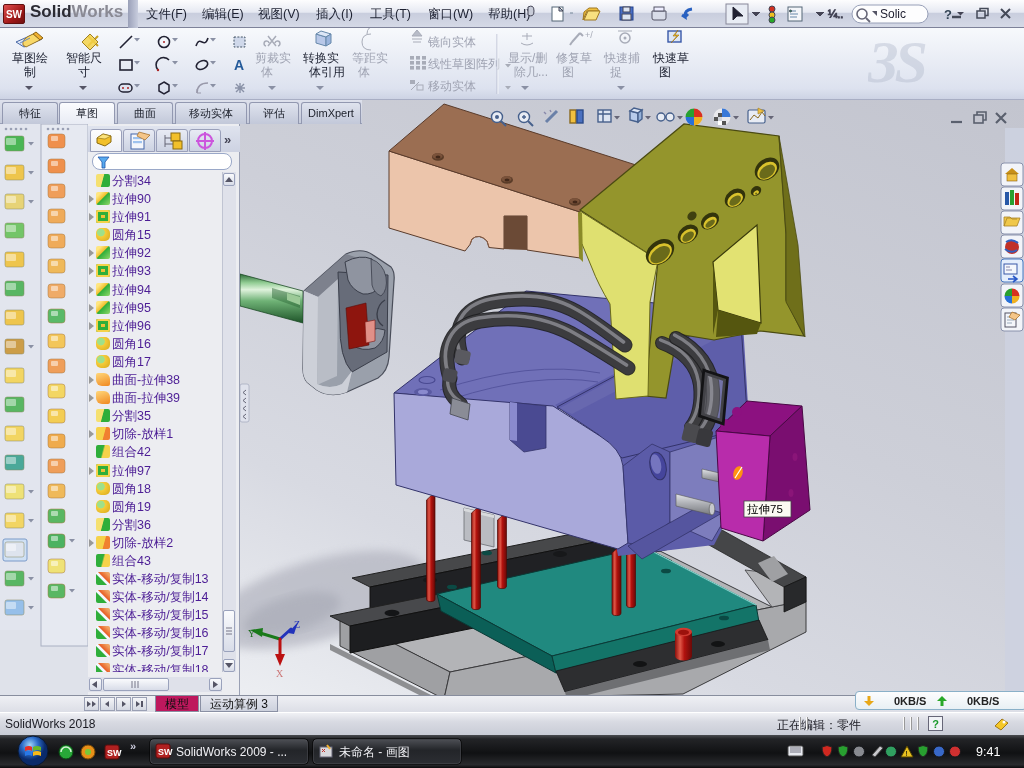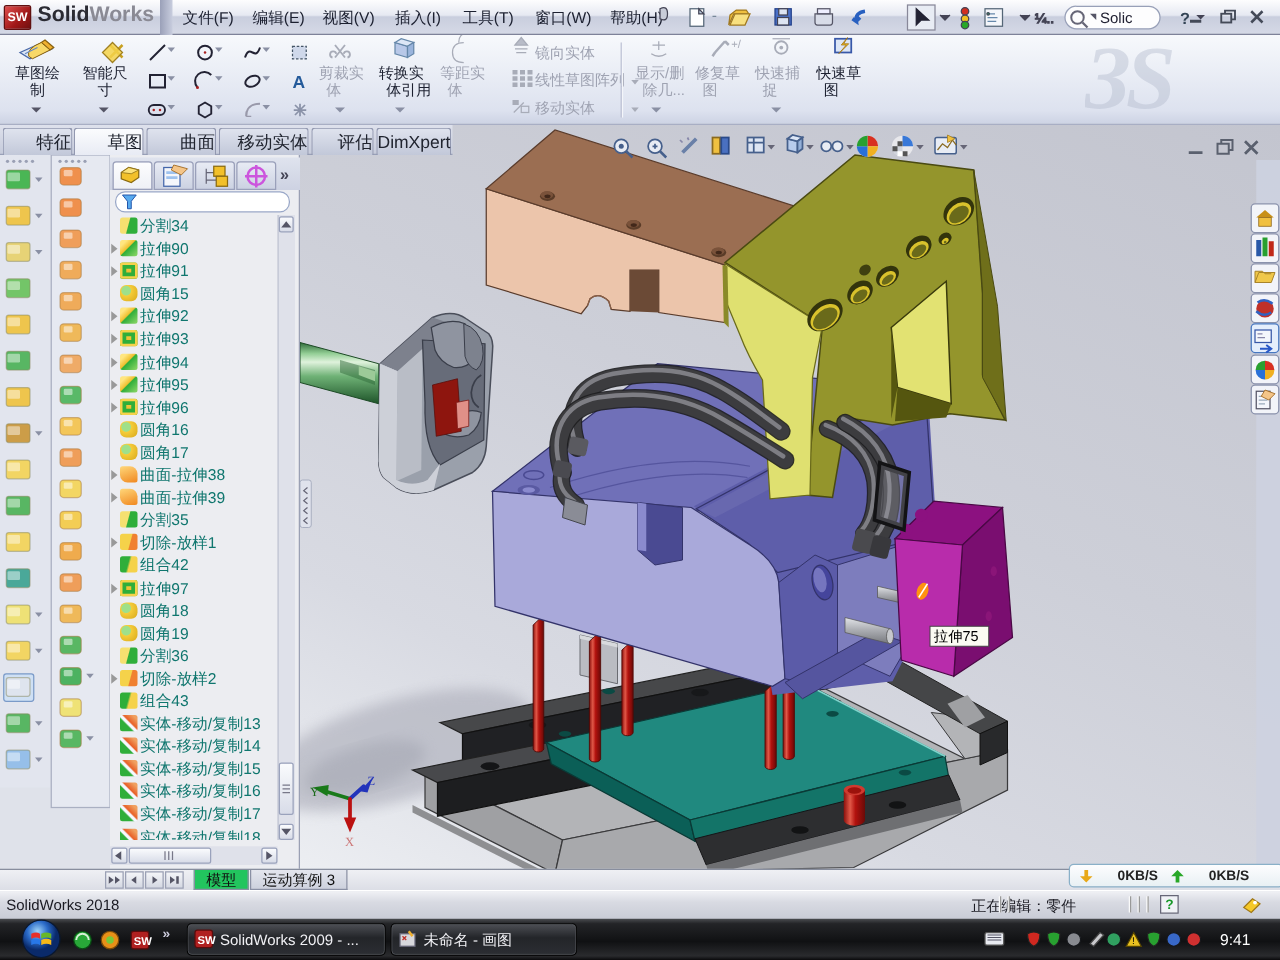--- a/index.html
+++ b/index.html
@@ -8,44 +8,44 @@
 #titlebar{left:0;top:0;width:1024px;height:28px;background:linear-gradient(#fdfdfe 0%,#e6e9f2 45%,#c9cede 50%,#d5d9e6 100%);border-bottom:1px solid #7e8299}
 #logo{left:3px;top:4px;width:22px;height:20px;background:linear-gradient(135deg,#e05050,#a01818 60%,#701010);border:1px solid #601010;border-radius:2px;color:#fff;font-weight:bold;font-size:10px;text-align:center;line-height:19px}
 #logotxt{left:30px;top:2px;font-size:17px;font-weight:bold;color:#2b2b33;letter-spacing:0px}
 #logotxt span{color:#8a8a94}
 #menusep{left:128px;top:0;width:10px;height:28px;background:linear-gradient(90deg,#9aa0b8,#c8cdde)}
 .menu{top:6px;font-size:12.5px;color:#1c2030}
 
 #cmdbar{left:0;top:28px;width:1024px;height:72px;background:linear-gradient(#f7f9fc,#dde2ef 85%,#cdd3e4);border-bottom:1px solid #a8aec4}
 
 #cmtabs{left:0;top:100px;width:362px;height:24px;background:linear-gradient(#dee1ec,#c6cbdb);border-bottom:1px solid #98a0b8}
-.tab{position:absolute;top:102px;height:22px;line-height:21px;text-align:right;font-size:14px;color:#20242f;background:linear-gradient(#dfe3ee,#c2c8d9);border:1px solid #9298b0;border-bottom:none;border-radius:3px 3px 0 0}
+.tab{position:absolute;top:102px;height:22px;line-height:21px;text-align:center;font-size:11px;color:#20242f;background:linear-gradient(#dfe3ee,#c2c8d9);border:1px solid #9298b0;border-bottom:none;border-radius:3px 3px 0 0}
 .tab.act{background:linear-gradient(#fbfcfe,#e8ebf4);height:22px;z-index:3}
 
 #viewport{left:240px;top:100px;width:784px;height:595px;background:linear-gradient(205deg,#c3c5cf 0%,#cdcfd8 45%,#d8dae2 75%,#eceef2 100%)}
 
 #leftbars{left:0;top:124px;width:88px;height:571px;background:#dfe2ea}
 
 #treepanel{left:88px;top:124px;width:152px;height:571px;background:#ecedf1;border-right:1px solid #9aa0b4}
 #treetabs{left:88px;top:126px;width:152px;height:26px;background:linear-gradient(#dfe3ee,#cdd2e2)}
 .ttab{position:absolute;top:129px;width:32px;height:23px;background:linear-gradient(#e8ebf4,#ccd2e2);border:1px solid #9aa0ba;border-radius:3px 3px 0 0}
 #filterbox{left:92px;top:153px;width:140px;height:17px;background:#fff;border:1px solid #9aa8c8;border-radius:8px}
-#tree{left:88px;top:172px;width:134px;height:500px;background:#ecedf1;font-size:12.5px;color:#0f766e;overflow:hidden}
+#tree{left:88px;top:172px;width:134px;height:500px;background:#ecedf1;font-size:12.5px;color:#4c1d95;overflow:hidden}
 .ti{height:18.1px;line-height:18px;white-space:nowrap;position:relative;padding-left:24px}
 .ti .ic{position:absolute;left:8px;top:2px;width:14px;height:13px;border-radius:2px}
 .ti .ar{position:absolute;left:1px;top:5px;width:0;height:0;border-left:5px solid #999;border-top:4px solid transparent;border-bottom:4px solid transparent}
 
 #vscroll{left:222px;top:172px;width:14px;height:500px;background:#dfe1ea;border-left:1px solid #c0c4d2}
 #hscroll{left:88px;top:677px;width:134px;height:15px;background:#dfe1ea}
 .sbtn{position:absolute;background:linear-gradient(#fafbfd,#d8dce8);border:1px solid #9aa2bc;border-radius:2px;font-size:8px;color:#445;text-align:center}
 
 #btabs{left:0;top:695px;width:1024px;height:17px;background:linear-gradient(#eff0f4,#dcdee6);border-top:1px solid #888e9e}
 .btn-nav{position:absolute;top:697px;width:15px;height:14px;background:linear-gradient(#f4f5f8,#d4d8e2);border:1px solid #9aa0b4;font-size:8px;color:#556;text-align:center;line-height:13px}
 .btab{position:absolute;top:696px;height:16px;font-size:12px;color:#111;text-align:center;border:1px solid #8a90a4;border-top:none;background:linear-gradient(#e4e6ee,#cdd1dd)}
-.btab.act{background:#22c55e}
+.btab.act{background:#be185d}
 
 #statusbar{left:0;top:712px;width:1024px;height:23px;background:linear-gradient(#f0f1f5 0%,#d8dae2 40%,#c9ccd6 100%);border-top:1px solid #fff;font-size:12px;color:#1a1a22}
 
 #taskbar{left:0;top:735px;width:1024px;height:33px;background:linear-gradient(#4a4c50 0%,#232427 12%,#101113 55%,#2a2b2e 90%,#0a0a0c 100%)}
 
 .ic.sp{background:linear-gradient(105deg,#f5e070 45%,#2fae3a 50%)}
 .ic.la{background:linear-gradient(135deg,#ffe680 20%,#f0c030 45%,#2fae3a 50%,#7ed060 90%)}
 .ic.lb{background:linear-gradient(#f5d24a,#e8b020);box-shadow:inset 0 0 0 2px #f5d24a,inset 0 0 0 5px #2fae3a}
 .ic.yj{background:radial-gradient(circle at 35% 35%,#9fe08a 28%,#f5cc3a 34%,#d8a81a);border-radius:5px}
 .ic.qm{background:linear-gradient(160deg,#ffd77a,#f08820);border-radius:2px 6px 2px 6px}
@@ -222,21 +222,21 @@
       <path d="M618 3 h14" stroke="#a8acb8"></path>
 <text x="604" y="34" font-size="12" fill="#9fa3b2">快速捕</text>
       <text x="610" y="48" font-size="12" fill="#9fa3b2">捉</text>
       <path d="M617 58 l4 4 l4 -4 z" fill="#8a90a4"></path>
 <rect x="668" y="3" width="13" height="11" fill="#dce6f6" stroke="#3858a8" stroke-width="1.4"></rect>
       <path d="M678 2 l-5 6 h4 l-6 7 l8 -8 h-4 z" fill="#f0c020" stroke="#a07010" stroke-width="0.6"></path>
 <text x="653" y="34" font-size="12" fill="#1c2030">快速草</text>
       <text x="659" y="48" font-size="12" fill="#1c2030">图</text>
 </g>
   </svg>
-<div class="abs" style="left:868px;top:24px;width:156px;height:76px;overflow:hidden;font-family:'Liberation Serif',serif;font-style:italic;font-weight:bold;font-size:72px;line-height:76px;color:#b2bacc;opacity:0.42;letter-spacing:-4px">ЗS</div>
+<div class="abs" style="left:868px;top:24px;width:156px;height:76px;overflow:hidden;font-family:'Liberation Serif',serif;font-style:italic;font-weight:bold;font-size:60px;line-height:76px;color:#b2bacc;opacity:0.42;letter-spacing:-4px">ЗS</div>
 
 <div class="abs" id="viewport"></div>
 <div class="abs" id="cmtabs"></div>
 <div class="abs tab" style="left:2px;width:56px">特征</div>
 <div class="abs tab act" style="left:59px;width:56px">草图</div>
 <div class="abs tab" style="left:117px;width:56px">曲面</div>
 <div class="abs tab" style="left:175px;width:72px">移动实体</div>
 <div class="abs tab" style="left:249px;width:50px">评估</div>
 <div class="abs tab" style="left:301px;width:60px">DimXpert</div>
 <svg class="abs" style="left:240px;top:100px" width="784" height="595" viewBox="240 100 784 595">

